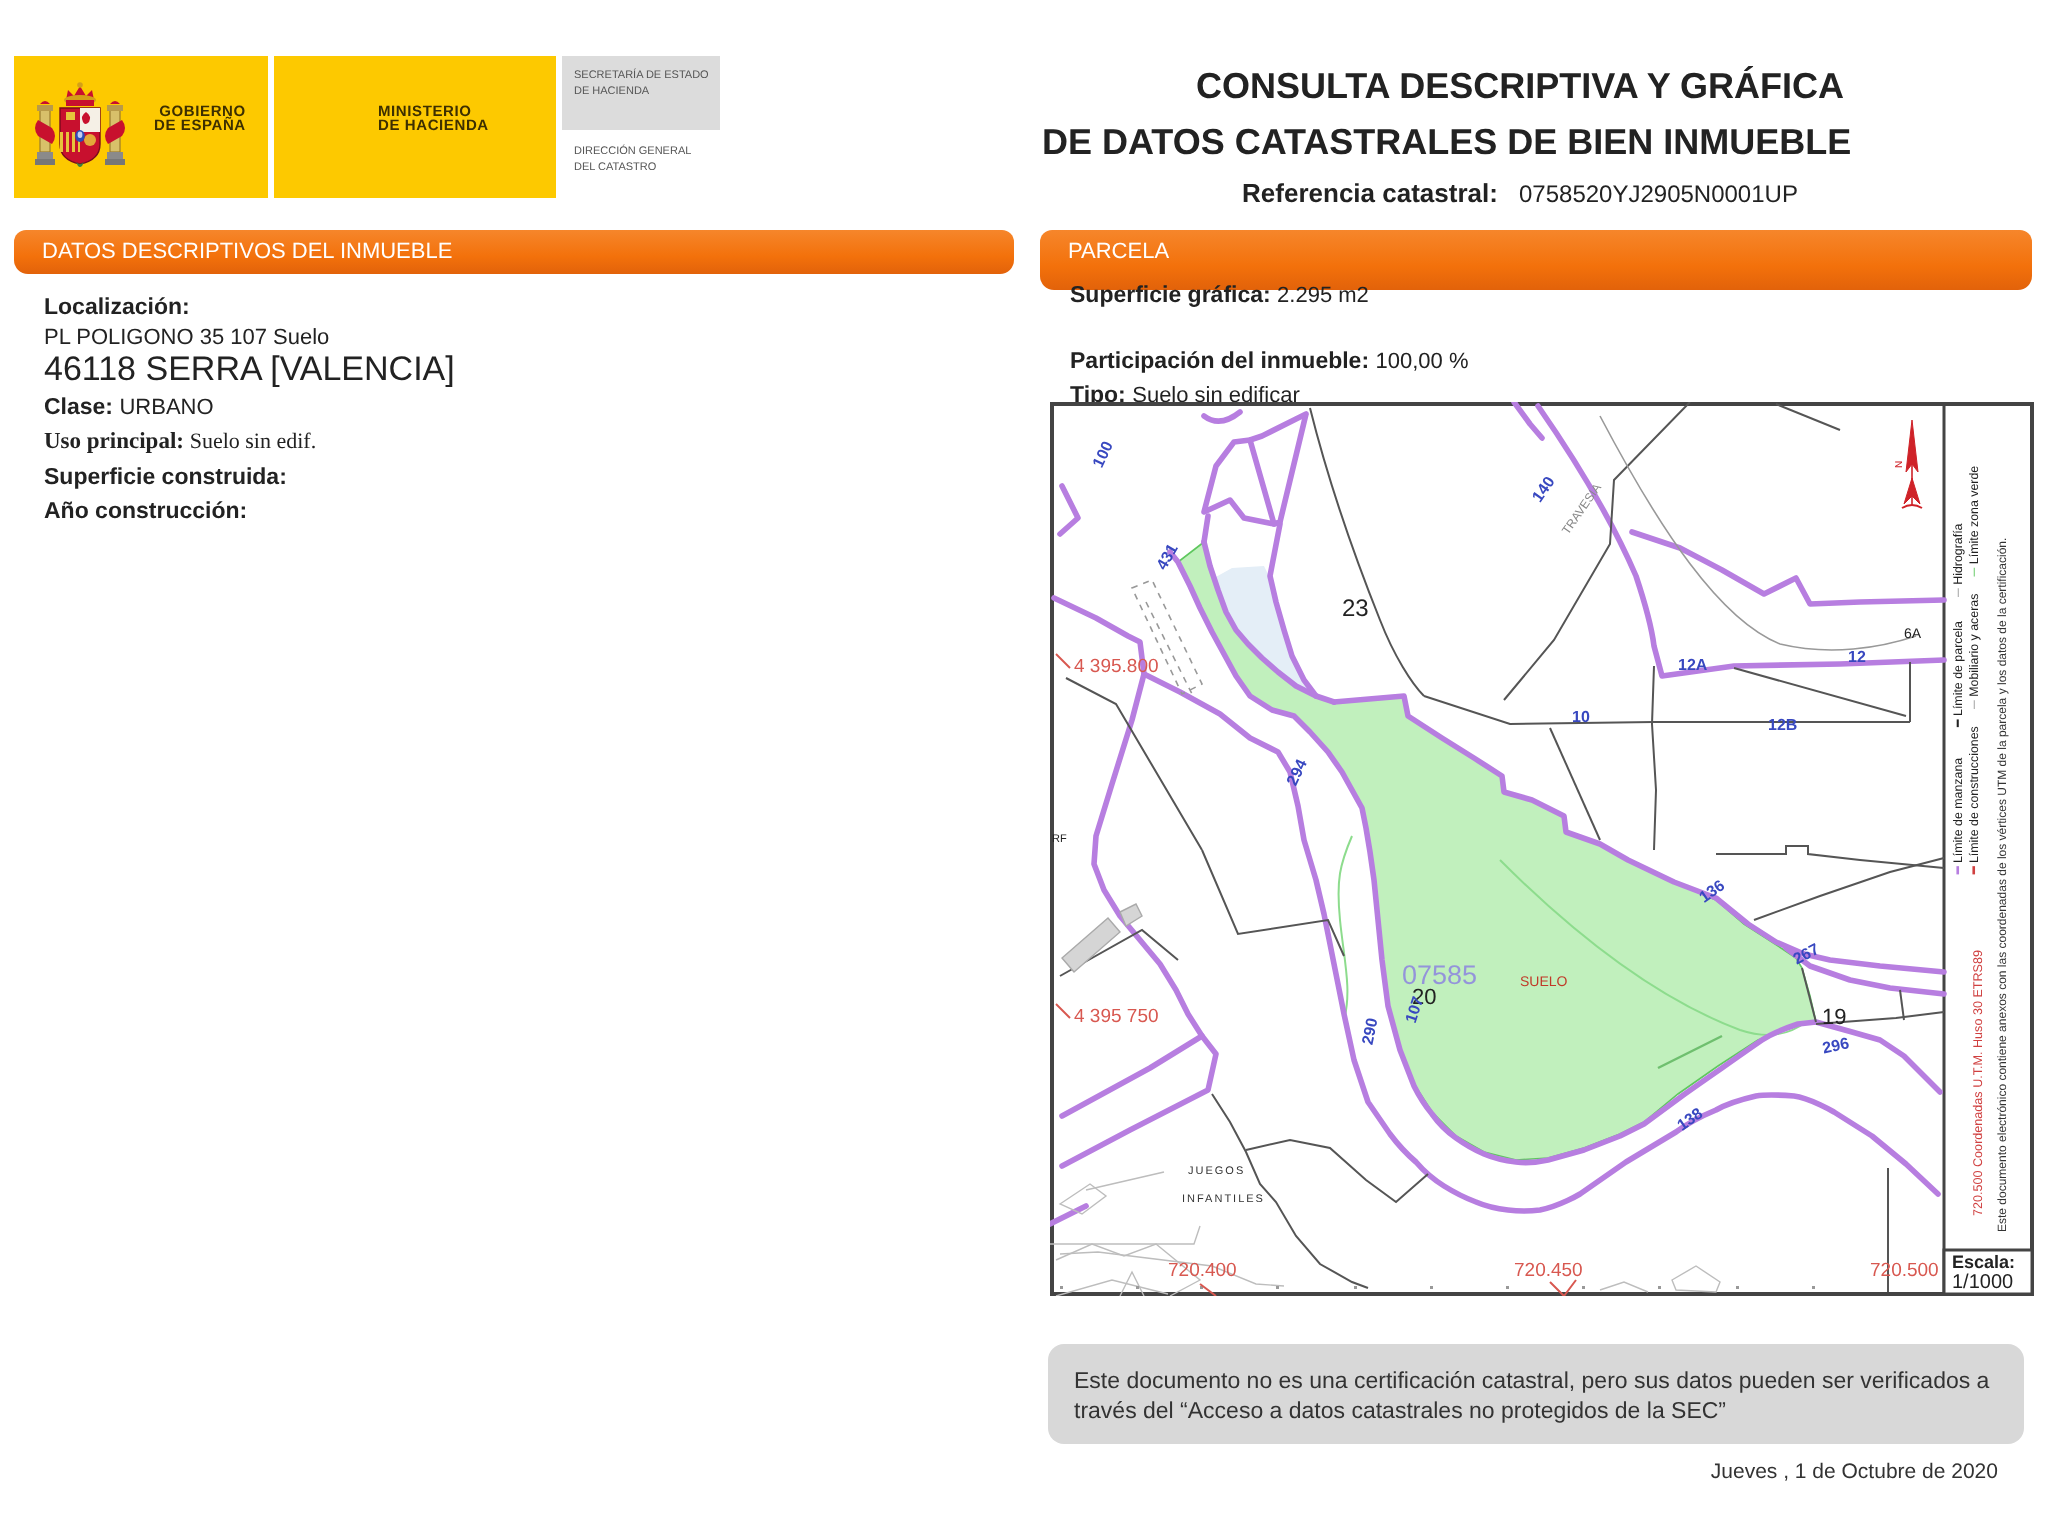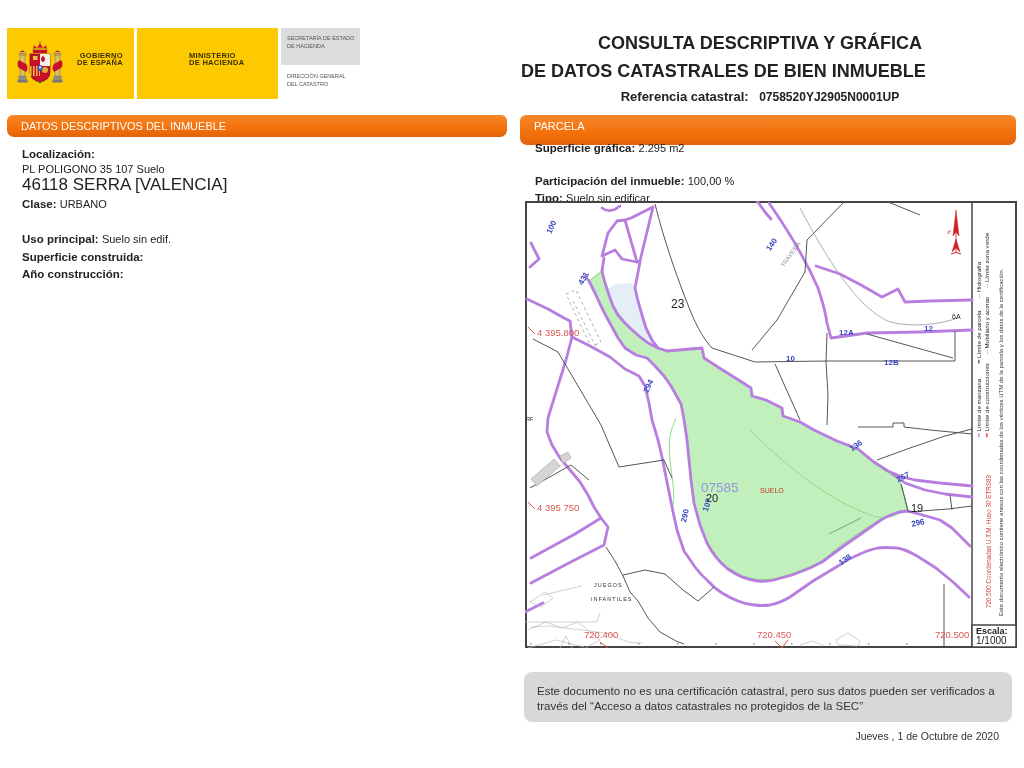--- a/index.html
+++ b/index.html
@@ -51,37 +51,37 @@
 <path d="M22 41 q2 2 4 0 l-1 2 q-1 1 -2 0 Z" fill="#3f7f3f"></path>
 </svg>
 </div>
 
 <div class="abs" style="left:281px;top:28px;width:79px;height:37px;background:#dcdcdc;"></div>
 <div class="abs" style="left:287px;top:35px;font-size:5.5px;color:#555;line-height:7.5px;">SECRETARÍA DE ESTADO<br>DE HACIENDA</div>
 <div class="abs" style="left:287px;top:73px;font-size:5.5px;color:#555;line-height:7.5px;">DIRECCIÓN GENERAL<br>DEL CATASTRO</div>
 
 <div class="abs" style="left:521px;top:33px;width:478px;text-align:center;font-weight:bold;color:#222;font-size:18px;" id="title">CONSULTA DESCRIPTIVA Y GRÁFICA</div>
 <div class="abs" style="left:521px;top:61px;width:478px;text-align:left;font-weight:bold;color:#222;font-size:18px;">DE DATOS CATASTRALES DE BIEN INMUEBLE</div>
-<div class="abs" style="left:521px;top:89px;width:478px;text-align:center;font-size:13px;color:#222;font-weight:bold;">
+<div class="abs" style="left:521px;top:89px;width:478px;text-align:center;font-size:13px;color:#222;">
 <b>Referencia catastral:</b>&nbsp;&nbsp;<span style="font-size:12px;"> 0758520YJ2905N0001UP</span>
 </div>
 
 <div class="abs obar" style="left:7px;top:115px;width:500px;height:22px;">
     <span>DATOS DESCRIPTIVOS DEL INMUEBLE</span>
   </div>
 <div class="abs obar" style="left:520px;top:115px;width:496px;height:30px;">
     <span>PARCELA</span>
   </div>
 
 <div class="abs" style="left:22px;top:147px;font-size:11.5px;color:#222;line-height:15px;">
 <div style="font-weight:bold;">Localización:</div>
 <div style="font-size:11px;">PL POLIGONO 35 107 Suelo</div>
 <div style="font-size:17px;">46118 SERRA [VALENCIA]</div>
 <div style="margin-top:5px;"><b>Clase:</b> <span style="font-size:11px;">URBANO</span></div>
-<div style="margin-top:20px;"><b>Uso principal:</b> <span style="font-size:11px;">Suelo sin edif.</span></div>
+<div style="margin-top:2px;font-family:Liberation Serif, serif;"><b>Uso principal:</b> <span style="font-size:11px;">Suelo sin edif.</span></div>
 <div style="margin-top:3px;font-weight:bold;">Superficie construida:</div>
 <div style="margin-top:2px;font-weight:bold;">Año construcción:</div>
 </div>
 
 <div class="abs" style="left:535px;top:141px;font-size:11.5px;color:#222;line-height:15px;">
 <div><b>Superficie gráfica:</b> <span style="font-size:11px;">2.295 m2</span></div>
 <div style="margin-top:18px;"><b>Participación del inmueble:</b> <span style="font-size:11px;">100,00 %</span></div>
 <div style="margin-top:2px;"><b>Tipo:</b> <span style="font-size:11px;">Suelo sin edificar</span></div>
 </div>
 

